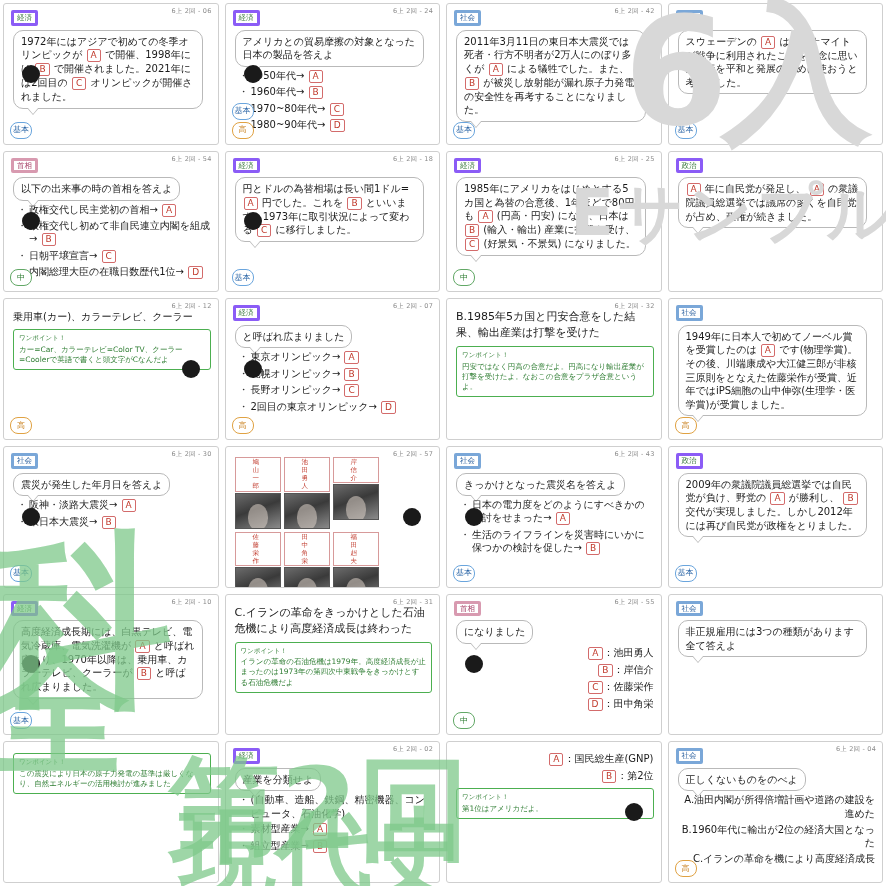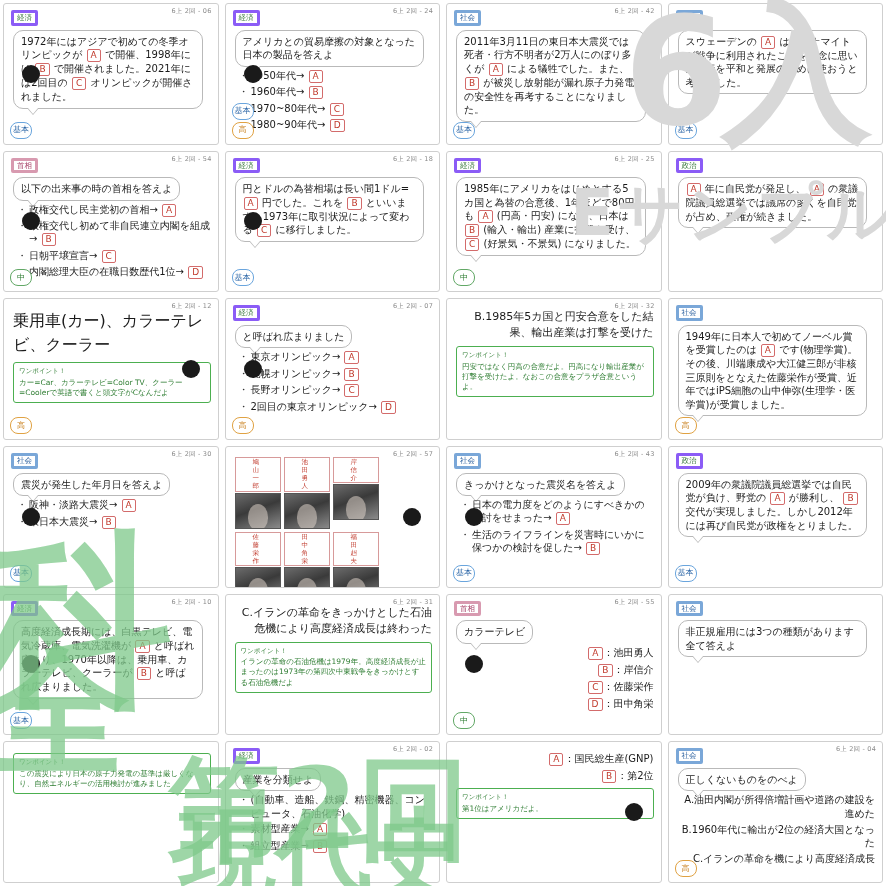--- a/index.html
+++ b/index.html
@@ -165,22 +165,22 @@
     border-radius:3px;
     padding:4px 5px;
     font-size:7.5px;
     line-height:1.35;
     color:#2e7d32;
     background:#fff;
     margin-top:5px;
   }
   .hint .hint-title{font-size:6.5px;display:block;margin-bottom:2px;}
 
-  .big-text{font-size:16px;line-height:1.5;}
-  .center-text{font-size:11px;line-height:1.45;text-align:right;}
+  .big-text{font-size:10px;line-height:1.5;}
+  .center-text{font-size:11px;line-height:1.45;}
 
   
   .portraits{
     display:grid;
     grid-template-columns:repeat(3,1fr);
     gap:3px;
     width:140px;
     margin-top:4px;
   }
   .pcell{display:flex;flex-direction:column;align-items:center;}
@@ -436,21 +436,21 @@
       <div class="body-wrap">
         <div class="center-text">C.イランの革命をきっかけとした石油危機により高度経済成長は終わった</div>
         <div class="hint"><span class="hint-title">ワンポイント！</span><span>イランの革命の石油危機は1979年。高度経済成長が止まったのは1973年の第四次中東戦争をきっかけとする石油危機だよ</span></div>
       </div>
     </div>
     <div class="card">
       <div class="card-id">6上 2回 - 55</div>
       <div class="head-row">
         <span class="tag pink">首相</span>
       </div>
-      <div class="body-wrap"><div class="bubble">カラーテレビ</div><ul class="plainlist">
+      <div class="body-wrap"><div class="bubble">になりました</div><ul class="plainlist">
           <li><span class="ans">A</span>：池田勇人</li>
           <li><span class="ans">B</span>：岸信介</li>
           <li><span class="ans">C</span>：佐藤栄作</li>
           <li><span class="ans">D</span>：田中角栄</li>
         </ul></div>
       <div class="dot mid-left"></div>
       <div class="badges">
         <div class="badge green">中</div>
       </div>
     </div>

